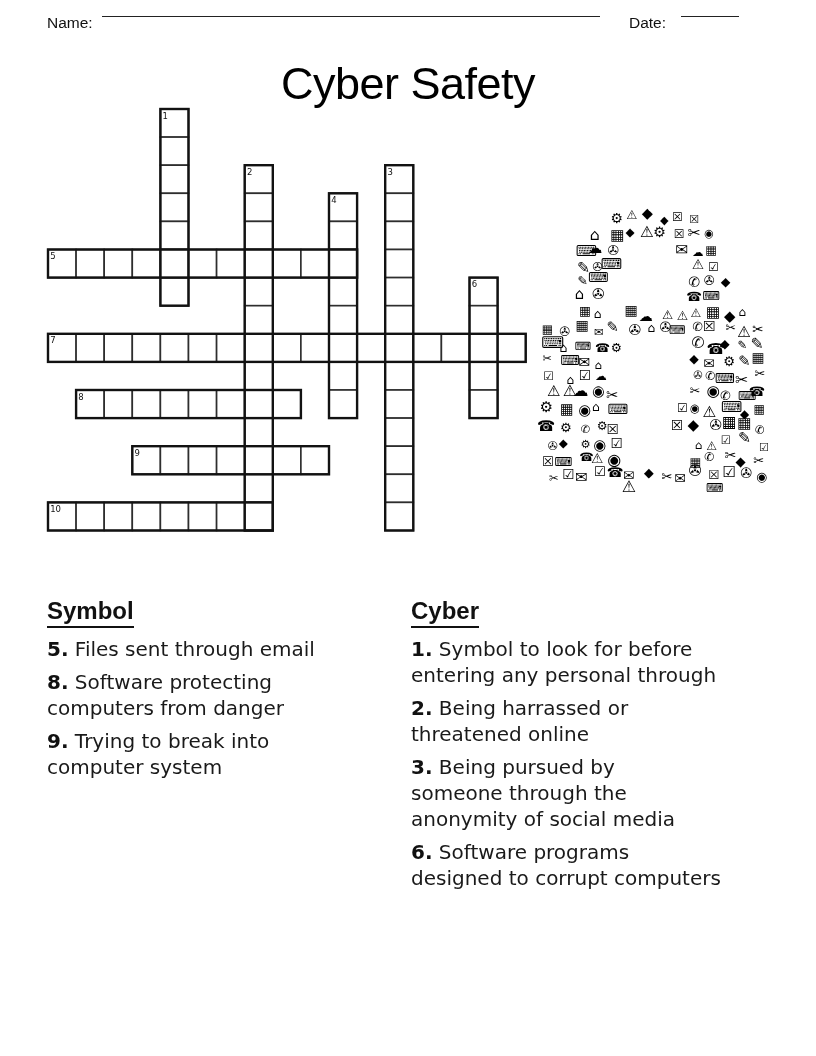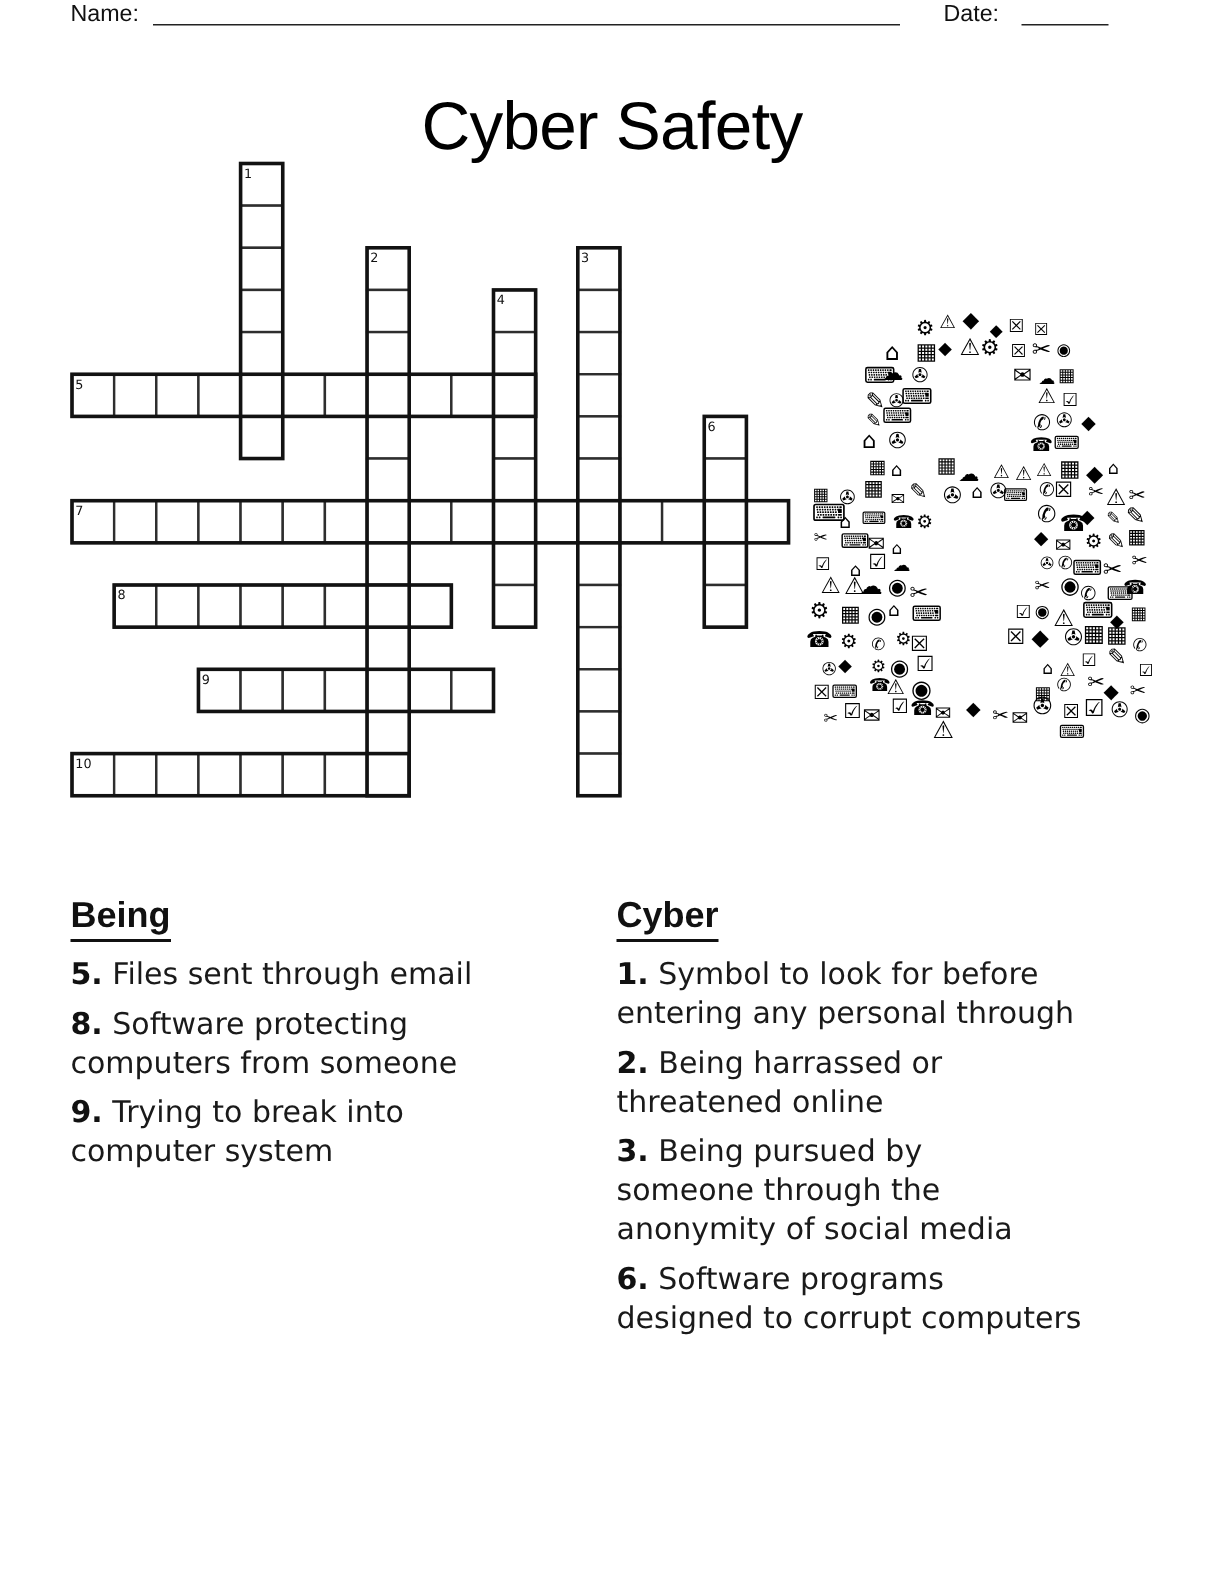--- a/index.html
+++ b/index.html
@@ -1,21 +1,21 @@
 <!DOCTYPE html>
 <html><head>
 <meta charset="utf-8">
 <style>
   html,body{margin:0;padding:0;}
   body{
     width:816px;height:1056px;position:relative;background:#ffffff;
     font-family:"Liberation Sans",sans-serif;color:#111;overflow:hidden;
   }
   
-  .hdr-label{position:absolute;top:1px;font-size:15.5px;color:#111;}
+  .hdr-label{position:absolute;top:14px;font-size:15.5px;color:#111;}
   #name-label{left:47px;}
   #date-label{left:629px;}
   .hdr-line{position:absolute;top:16px;height:0;border-bottom:1.6px solid #222;}
   #name-line{left:102px;width:498px;}
   #date-line{left:681px;width:58px;}
   
   #page-title{
     position:absolute;top:61px;left:0;width:816px;text-align:center;
     font-size:45px;font-weight:normal;letter-spacing:-0.5px;line-height:1;color:#000;
   }
@@ -322,25 +322,25 @@
     <text x="163.9" y="276.2" font-size="15.7" text-anchor="middle" font-family="&quot;DejaVu Sans&quot;,sans-serif" fill="#000000">✇</text>
     <text x="183.0" y="278.8" font-size="12.8" text-anchor="middle" font-family="&quot;DejaVu Sans&quot;,sans-serif" fill="#000000">☒</text>
     <text x="198.4" y="277.4" font-size="15.5" text-anchor="middle" font-family="&quot;DejaVu Sans&quot;,sans-serif" fill="#000000">☑</text>
     <text x="215.4" y="278.2" font-size="14.2" text-anchor="middle" font-family="&quot;DejaVu Sans&quot;,sans-serif" fill="#000000">✇</text>
     <text x="230.6" y="280.6" font-size="12.7" text-anchor="middle" font-family="&quot;DejaVu Sans&quot;,sans-serif" fill="#000000">◉</text>
     <text x="97.9" y="292.3" font-size="16.0" text-anchor="middle" font-family="&quot;DejaVu Sans&quot;,sans-serif" fill="#000000">⚠</text>
     <text x="183.6" y="292.0" font-size="12.2" text-anchor="middle" font-family="&quot;DejaVu Sans&quot;,sans-serif" fill="#000000">⌨</text>
   </svg>
 
 <div id="across-col" class="clues-col">
-  <div class="clues-heading">Being</div>
+  <div class="clues-heading">Symbol</div>
   <div class="clues-list" id="across-list">
       <div class="clue"><b>5.</b><span class="txt"> Files sent through email</span></div>
       <div class="clue"><b>8.</b><span class="txt"> Software protecting
-computers from someone</span></div>
+computers from danger</span></div>
       <div class="clue"><b>9.</b><span class="txt"> Trying to break into
 computer system</span></div>
     </div>
 </div>
 <div id="down-col" class="clues-col">
   <div class="clues-heading">Cyber</div>
   <div class="clues-list" id="down-list">
       <div class="clue"><b>1.</b><span class="txt"> Symbol to look for before
 entering any personal through</span></div>
       <div class="clue"><b>2.</b><span class="txt"> Being harrassed or

